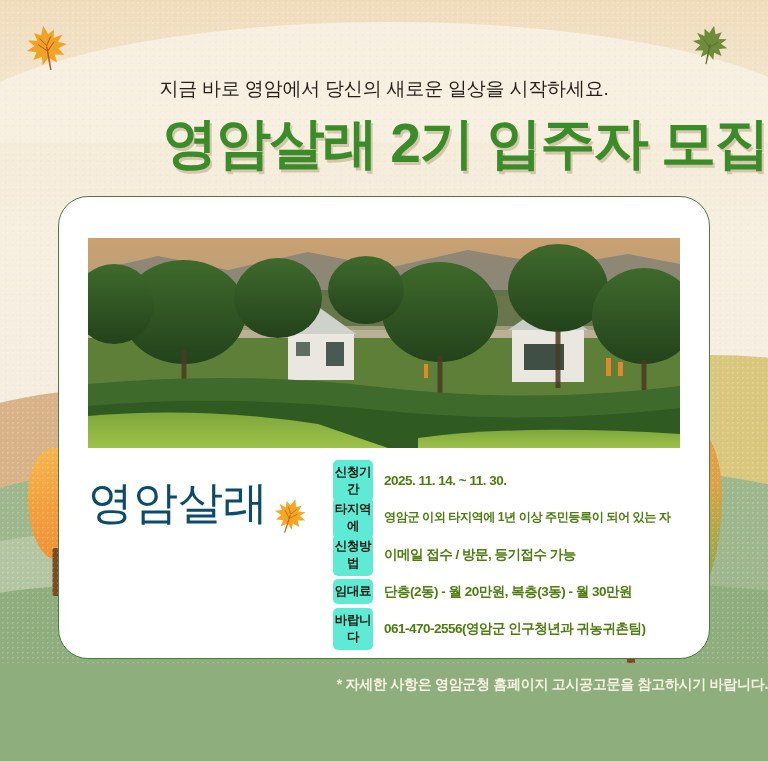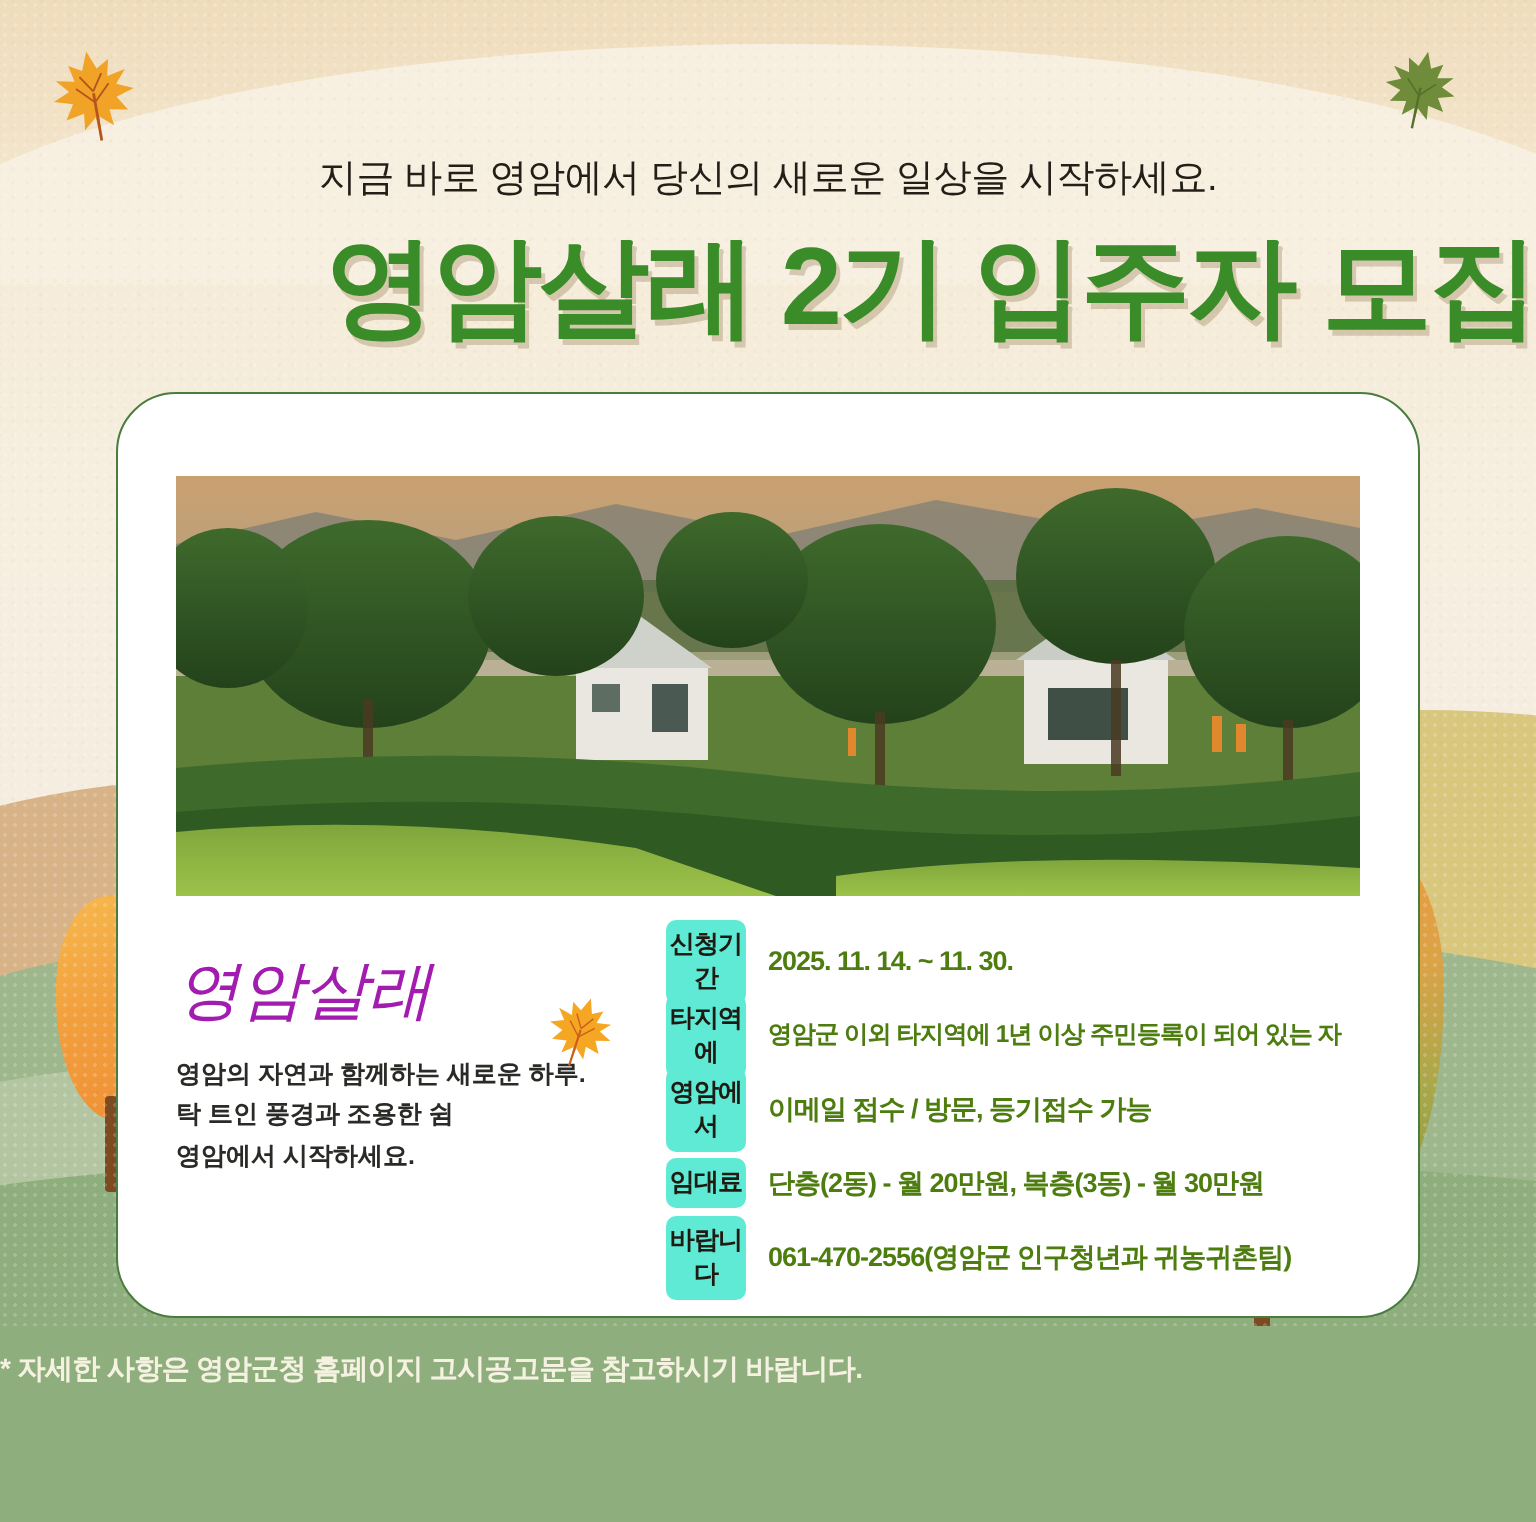--- a/index.html
+++ b/index.html
@@ -149,27 +149,26 @@
     overflow: hidden;
     background: #2f3b22;
   }
   .photo svg { display: block; width: 592px; height: 210px; }
 
   
   .brand {
     position: absolute; left: 88px; top: 478px; width: 230px;
   }
   .brand-logo {
-    font-size: 32px;
+    font-size: 45px;
     font-weight: 400;
-    color: #a21caf;
+    color: #0c4a6e;
     letter-spacing: 0px;
     line-height: 1.1;
     white-space: nowrap;
-    font-style: italic;
   }
   .brand-tagline {
     margin-top: 14px;
     font-size: 12.5px;
     font-weight: 700;
     color: #2a2a27;
     line-height: 1.62;
     white-space: pre-line;
   }
 
@@ -205,21 +204,21 @@
   }
   .info-value.sm { font-size: 12.2px; }
 
   
   .footer-band {
     position: absolute; left: 0; top: 663px; width: 768px; height: 98px;
     background: #8fae7d;
   }
   .footer-note {
     position: absolute; left: 0; top: 676px; width: 768px;
-    text-align: left;
+    text-align: right;
     font-size: 14px;
     font-weight: 700;
     color: #f6f2e2;
     letter-spacing: -0.3px;
   }
 </style>
 </head>
 <body>
 
 <div class="poster">
@@ -344,23 +343,20 @@
       <g fill="#f08a2e" opacity=".9">
         <rect x="518" y="120" width="5" height="18"></rect>
         <rect x="530" y="124" width="5" height="14"></rect>
         <rect x="336" y="126" width="4" height="14"></rect>
       </g>
     </svg>
   </div>
 
   <div class="brand">
     <div class="brand-logo">영암살래</div>
-    <div class="brand-tagline">영암의 자연과 함께하는 새로운 하루.
-탁 트인 풍경과 조용한 쉼
-영암에서 시작하세요.</div>
   </div>
 
   <div class="leaf leaf-logo">
     <svg viewBox="0 0 100 110" width="36" height="40" aria-hidden="true">
       <path d="M50 6 L58 26 L72 18 L68 36 L88 32 L76 46 L94 54 L74 60 L84 76 L64 72 L66 90 L52 78 L50 104 L48 78 L34 90 L36 72 L16 76 L26 60 L6 54 L24 46 L12 32 L32 36 L28 18 L42 26 Z" fill="#F5A623"></path>
       <path d="M50 104 L50 52" stroke="#C9601E" stroke-width="3" fill="none"></path>
       <path d="M50 62 L32 44 M50 62 L68 44 M50 50 L38 32 M50 50 L62 32" stroke="#C9601E" stroke-width="2" fill="none"></path>
     </svg>
   </div>
 
@@ -370,21 +366,21 @@
       <div class="info-badge">신청기간</div>
       <div class="info-value">2025. 11. 14.  ~ 11. 30.</div>
     </div>
 
     <div class="info-row">
       <div class="info-badge">타지역에</div>
       <div class="info-value sm">영암군 이외 타지역에 1년 이상 주민등록이 되어 있는 자</div>
     </div>
 
     <div class="info-row">
-      <div class="info-badge">영암에서</div>
+      <div class="info-badge">신청방법</div>
       <div class="info-value">이메일 접수 / 방문, 등기접수 가능</div>
     </div>
 
     <div class="info-row">
       <div class="info-badge">임대료</div>
       <div class="info-value">단층(2동) - 월 20만원,  복층(3동) - 월 30만원</div>
     </div>
 
     <div class="info-row">
       <div class="info-badge">바랍니다</div>

